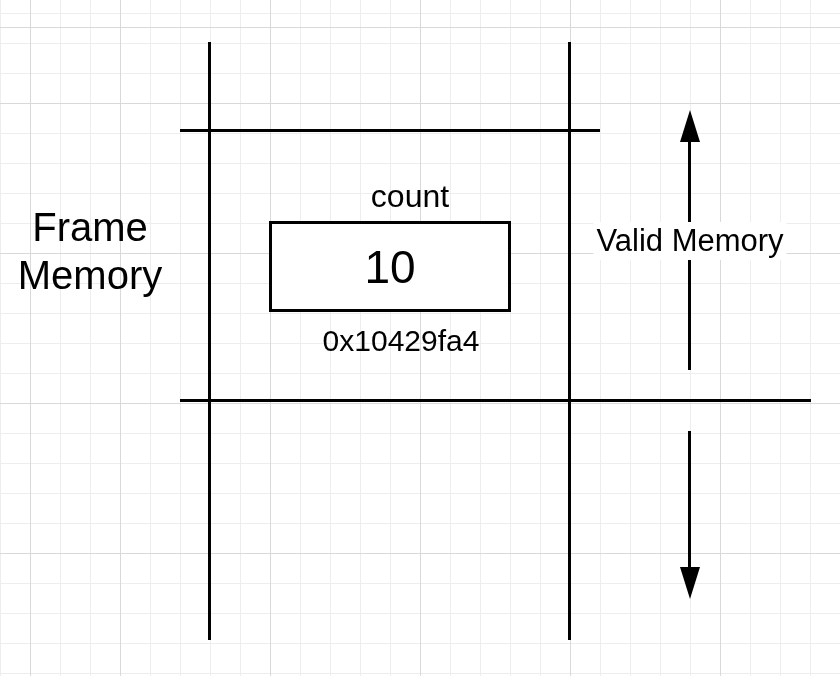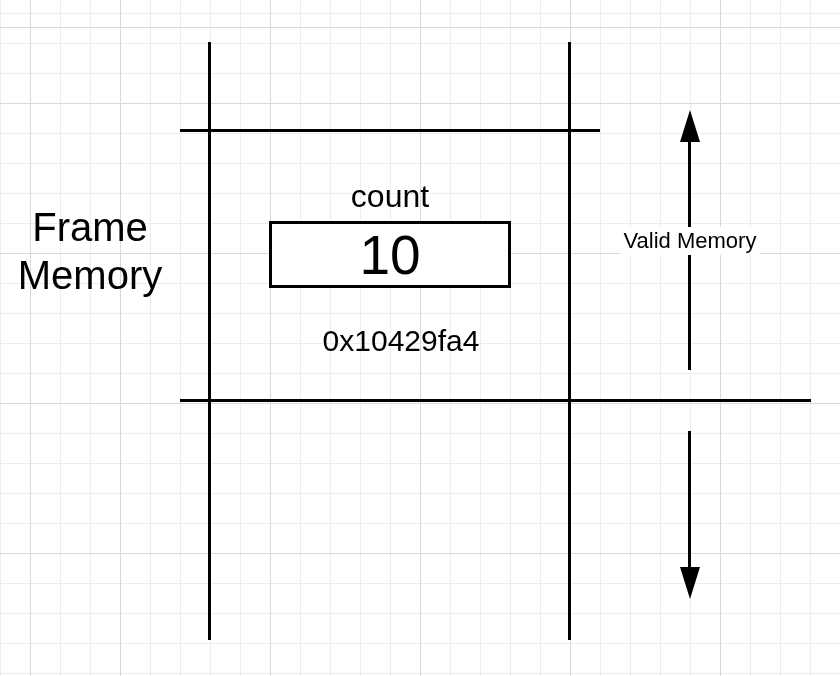--- a/index.html
+++ b/index.html
@@ -33,50 +33,50 @@
     white-space: nowrap;
     text-align: center;
   }
 
   .main-frame-label {
     left: 90px; top: 251px;
     font-size: 40px;
     line-height: 48px;
   }
 
-  .var-name-label  { left: 390px; top: 196px; font-size: 32px; }
+  .var-name-label  { left: 410px; top: 196px; font-size: 32px; }
   .var-addr-label  { left: 401px; top: 341px; font-size: 30px; }
 
   .value-box {
     position: absolute;
     left: 269px; top: 221px;
-    width: 242px; height: 67px;
+    width: 242px; height: 91px;
     box-sizing: border-box;
     border: 3px solid #000000;
     background: #ffffff;
     display: flex;
     align-items: center;
     justify-content: center;
-    font-size: 55px;
+    font-size: 46px;
   }
 
   .arrow-line-valid   { left: 688px; top: 140px; height: 230px; }
   .arrow-line-invalid { left: 688px; top: 431px; height: 139px; }
 
   .arrowhead {
     position: absolute;
     width: 0; height: 0;
     border-left: 10px solid transparent;
     border-right: 10px solid transparent;
   }
   .arrowhead-up   { left: 680px; top: 110px; border-bottom: 32px solid #000000; }
   .arrowhead-down { left: 680px; top: 567px; border-top: 32px solid #000000; }
 
   .region-label {
-    font-size: 22px;
+    font-size: 31px;
     background: #ffffff;
     padding: 1px 3px;
   }
   .valid-label   { left: 690px; top: 241px; }
   .invalid-label { left: 690px; top: 509px; }
 </style>
 </head>
 <body>
 
 <div class="canvas">

